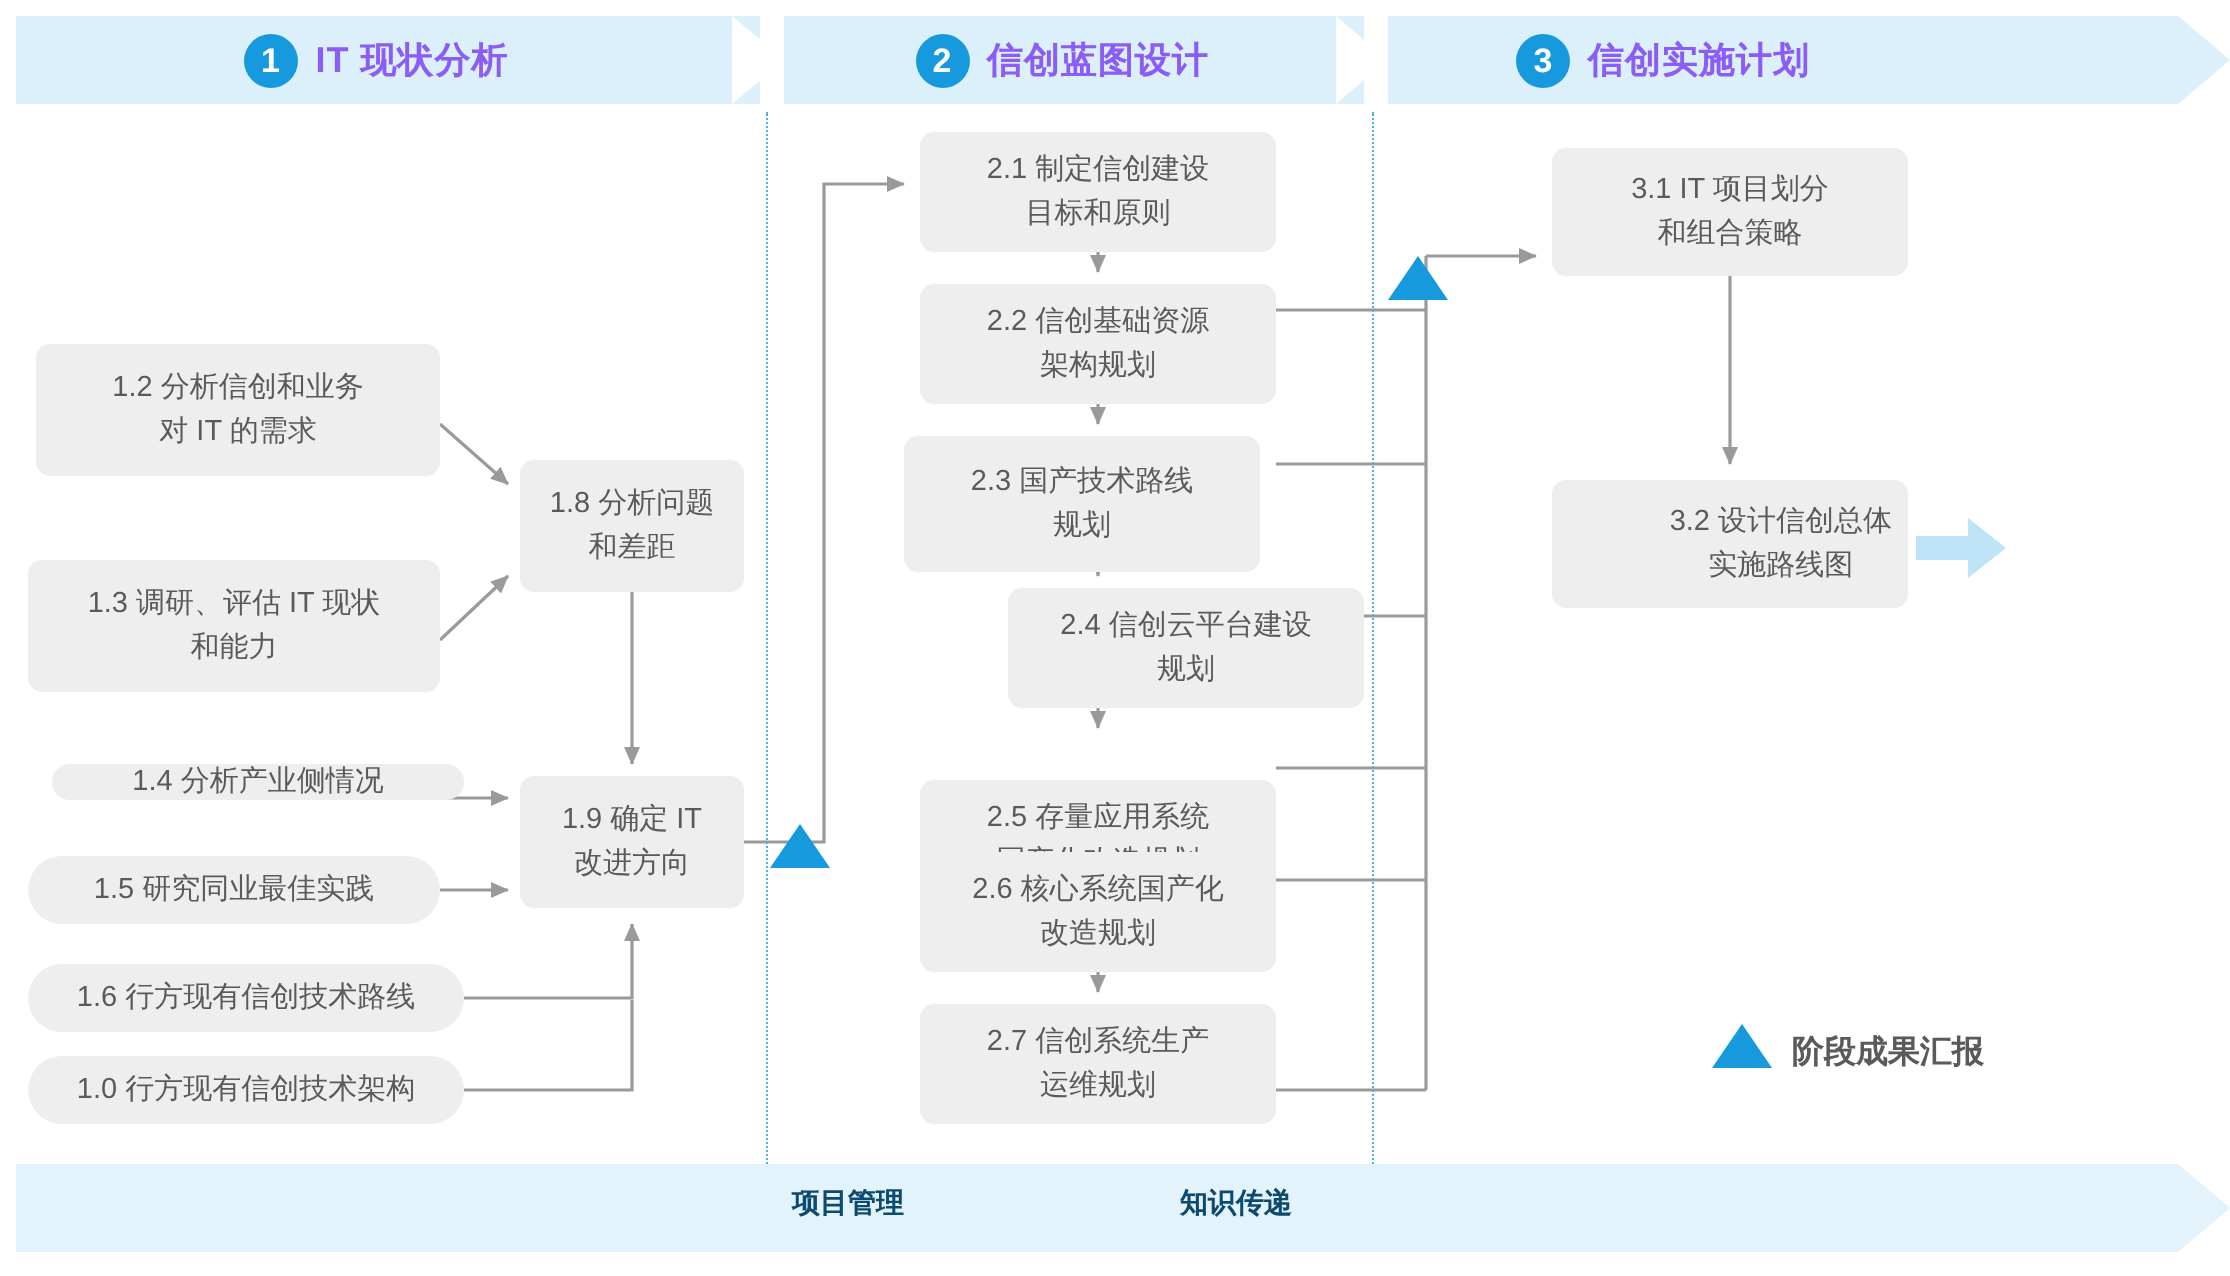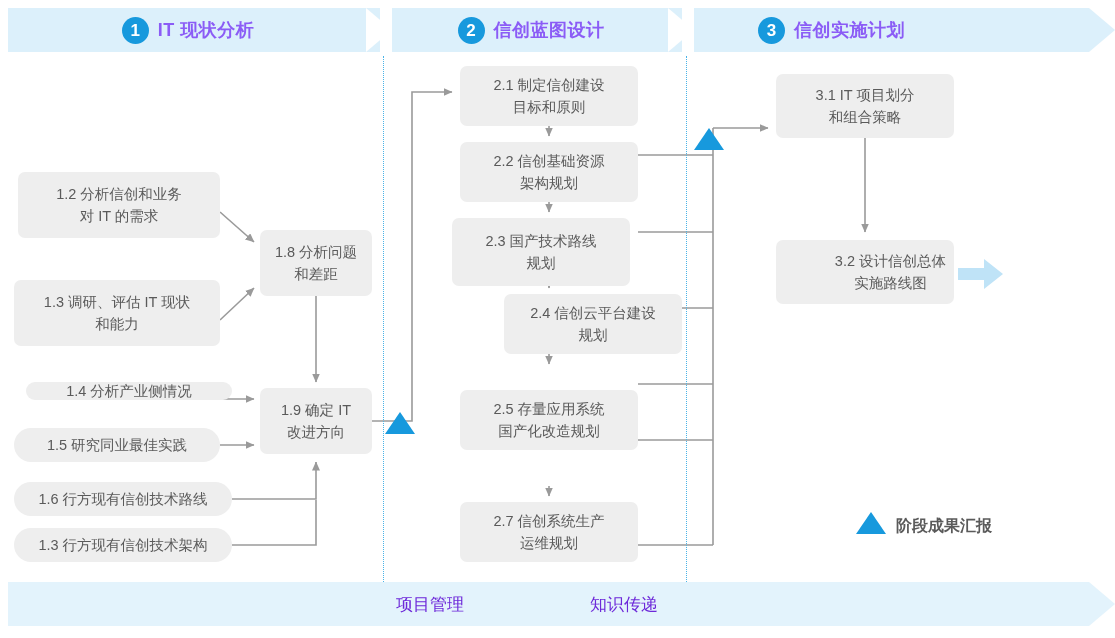--- a/index.html
+++ b/index.html
@@ -48,23 +48,23 @@
   
   .bottom-band{
     position:absolute;
     left:8px;top:582px;
     width:1081px;height:44px;
     background:#e3f3fc;
   }
   .bottom-band .lbl{
     position:absolute;
     top:11px;
-    color:#6d28d9;
-    font-size:17px;
-    font-weight:normal;
+    color:#0c4a6e;
+    font-size:14px;
+    font-weight:bold;
     white-space:nowrap;
   }
   .band-tip{
     position:absolute;
     top:582px;
     width:0;height:0;
     border-top:22px solid transparent;
     border-bottom:22px solid transparent;
     border-left:26px solid #e3f3fc;
   }
@@ -216,21 +216,21 @@
   <div class="box" style="left:26px;top:382px;width:206px;height:18px;border-radius:17px;">
     <span>1.4 分析产业侧情况</span>
   </div>
   <div class="box" style="left:14px;top:428px;width:206px;height:34px;border-radius:17px;">
     <span>1.5 研究同业最佳实践</span>
   </div>
   <div class="box" style="left:14px;top:482px;width:218px;height:34px;border-radius:17px;">
     <span>1.6 行方现有信创技术路线</span>
   </div>
   <div class="box" style="left:14px;top:528px;width:218px;height:34px;border-radius:17px;">
-    <span>1.3 行方现有信创技术架构</span>
+    <span>1.0 行方现有信创技术架构</span>
   </div>
   <div class="box" style="left:260px;top:230px;width:112px;height:66px;">
     <span>1.8 分析问题<br>和差距</span>
   </div>
   <div class="box" style="left:260px;top:388px;width:112px;height:66px;">
     <span>1.9 确定 IT<br>改进方向</span>
   </div>
 
   <div class="box" style="left:460px;top:66px;width:178px;height:60px;">
     <span>2.1 制定信创建设<br>目标和原则</span>
@@ -239,20 +239,23 @@
     <span>2.2 信创基础资源<br>架构规划</span>
   </div>
   <div class="box" style="left:452px;top:218px;width:178px;height:68px;">
     <span>2.3 国产技术路线<br>规划</span>
   </div>
   <div class="box" style="left:460px;top:294px;width:178px;height:60px;margin-left:44px;">
     <span>2.4 信创云平台建设<br>规划</span>
   </div>
   <div class="box" style="left:460px;top:370px;width:178px;height:60px;margin-top:20px;">
     <span>2.5 存量应用系统<br>国产化改造规划</span>
+  </div>
+  <div class="box" style="left:460px;top:426px;width:178px;height:60px;">
+    <span>2.6 核心系统国产化<br>改造规划</span>
   </div>
   <div class="box" style="left:460px;top:502px;width:178px;height:60px;">
     <span>2.7 信创系统生产<br>运维规划</span>
   </div>
 
   <div class="box" style="left:776px;top:74px;width:178px;height:64px;">
     <span>3.1 IT 项目划分<br>和组合策略</span>
   </div>
   <div class="box" style="left:776px;top:240px;width:178px;height:64px;justify-content:flex-end;">
     <span>3.2 设计信创总体<br>实施路线图</span>

